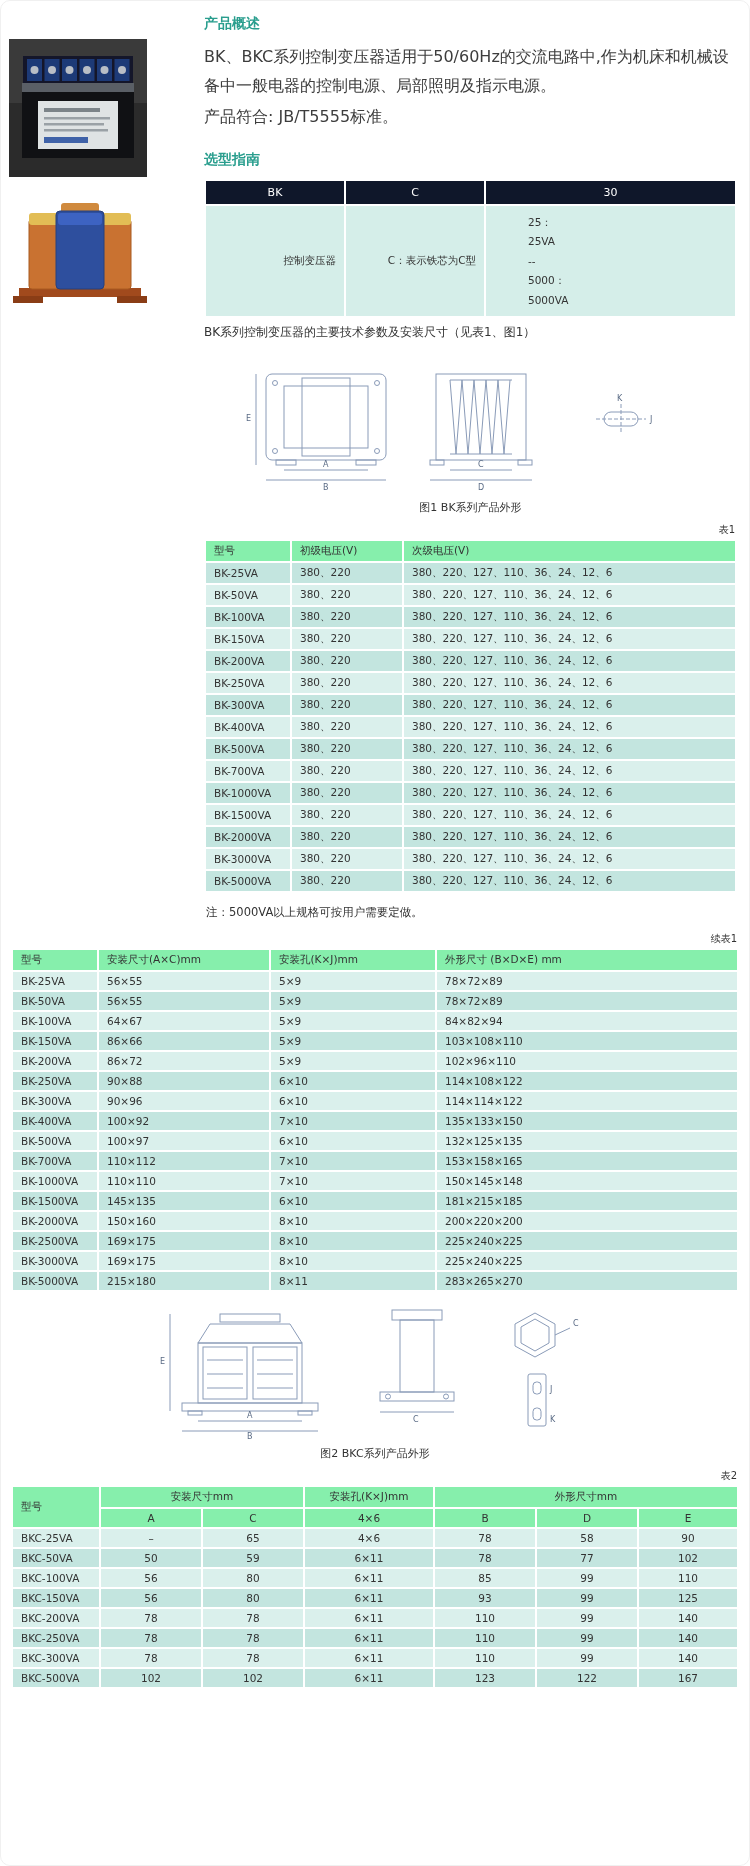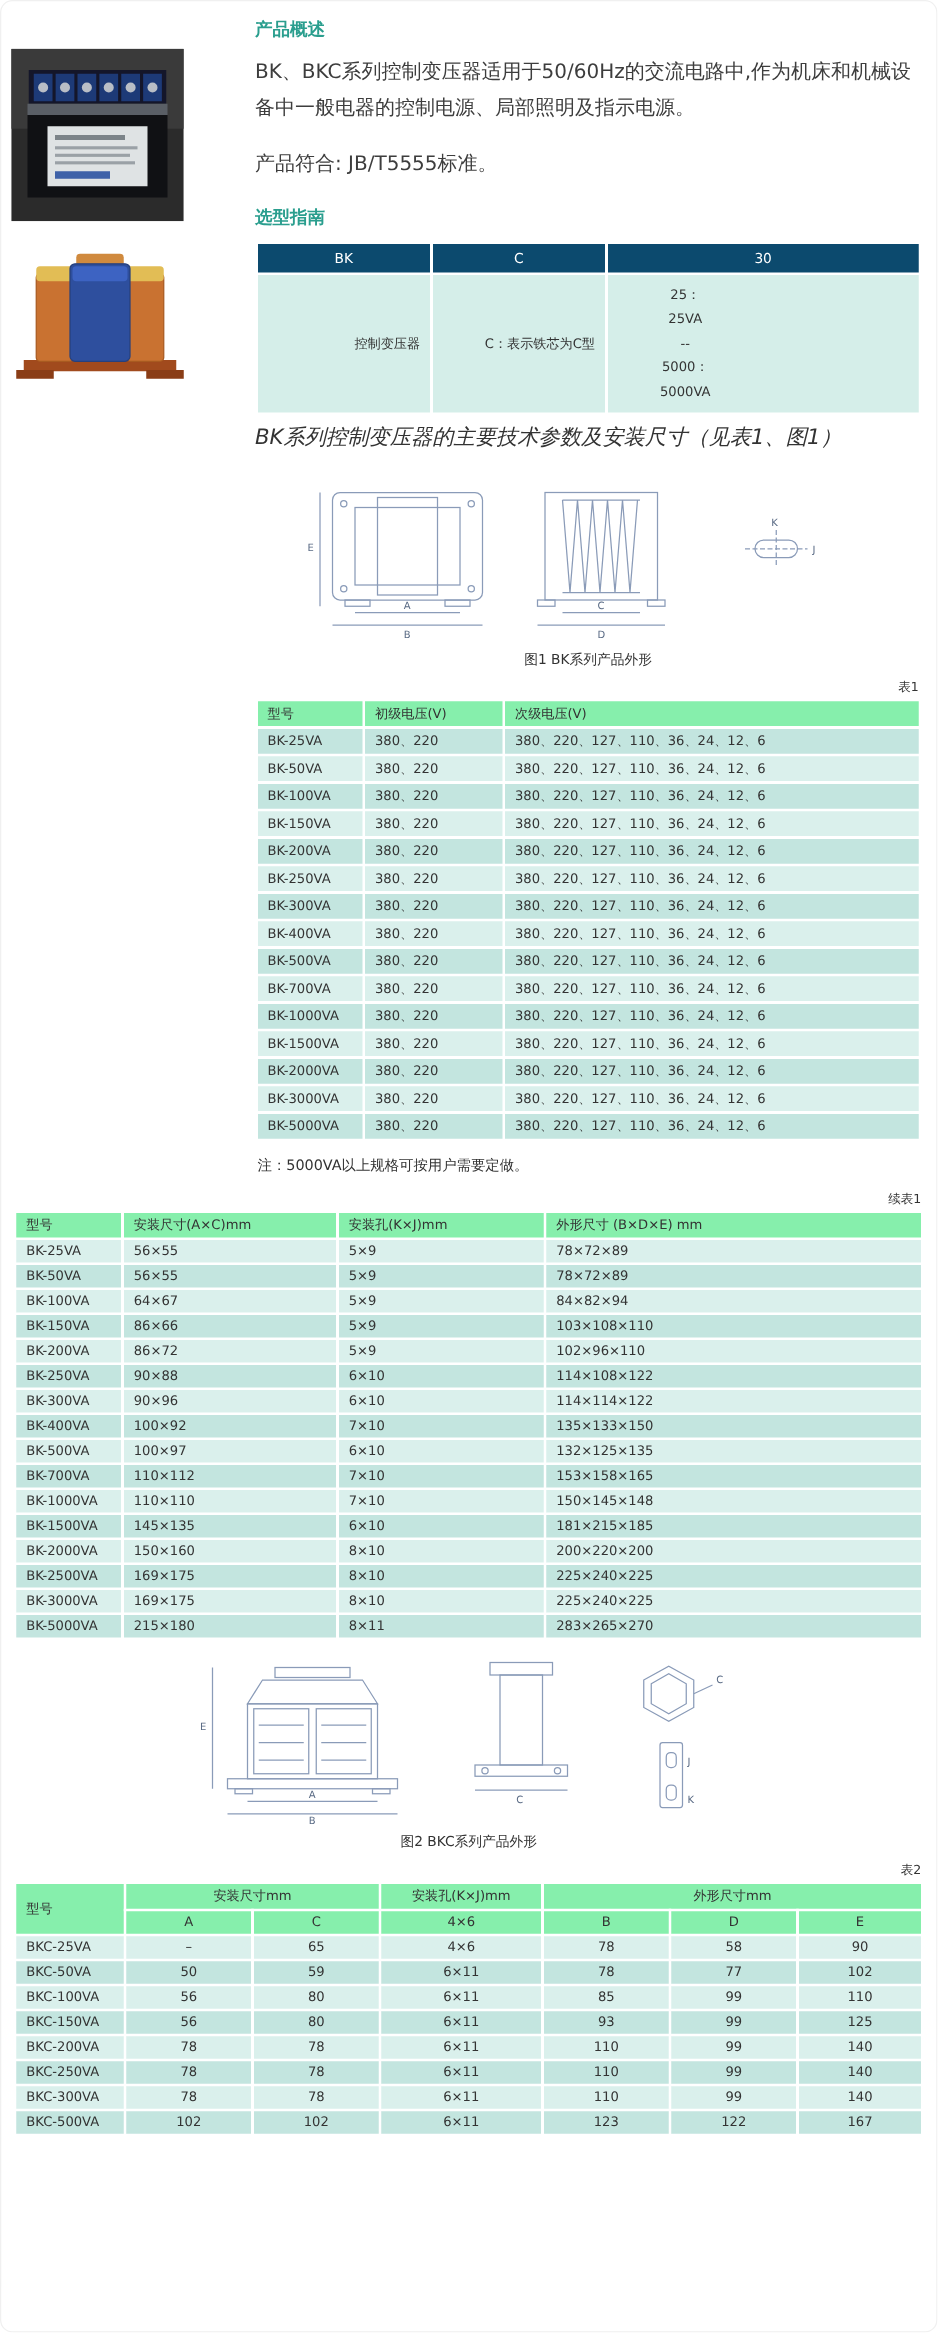--- a/index.html
+++ b/index.html
@@ -10,33 +10,33 @@
   .top { display:flex; }
   .photos { flex:0 0 203px; padding:38px 0 0 8px; }
   .photo { margin-bottom:16px; }
   .photo svg { display:block; }
 
   .content { flex:1; padding:10px 12px 0 0; }
 
   h2.sec { color:#2a9e8e; font-size:14px; font-weight:bold; margin:4px 0 10px; }
   h2.sec.mt { margin-top:20px; }
   p.body { font-size:16px; line-height:1.8; color:#3d3d3d; }
-  p.body.std { margin-top:16px; }
-  p.intro { font-size:17px; color:#333; margin:2px 0 25px;font-style:italic; }
+  p.body.std { margin-top:2px; }
+  p.intro { font-size:12px; color:#333; margin:2px 0 25px; }
 
   table { border-collapse:collapse; width:100%; table-layout:fixed; }
   td, th { border:2px solid #fff; font-size:10.5px; padding:3px 8px; color:#333; font-weight:normal; overflow:hidden; white-space:nowrap; }
 
   
   .sel-table { margin-bottom:6px; }
-  .sel-table tr.hdr td { background:#0c4a6e; color:#fff; text-align:center; padding:5px; font-size:11px; }
+  .sel-table tr.hdr td { background:#0f172a; color:#fff; text-align:center; padding:5px; font-size:11px; }
   .sel-table tr.mid td { background:#bfe2dc; text-align:center; padding:5px; }
   .sel-table tr.btm td { background:#d5eee9; text-align:right; height:112px; vertical-align:middle; white-space:normal; }
   .sel-table tr.btm td.cap { text-align:left; padding-left:42px; }
-  .cap-lines { display:inline-block; text-align:center; line-height:1.85; }
+  .cap-lines { display:inline-block; text-align:left; line-height:1.85; }
 
   
   thead th { background:#86efac; text-align:left; }
   .t1 tbody tr:nth-child(odd) td  { background:#c3e5df; }
   .t1 tbody tr:nth-child(even) td { background:#daf0ec; }
   .tc tbody tr:nth-child(odd) td  { background:#daf0ec; }
   .tc tbody tr:nth-child(even) td { background:#c3e5df; }
   .t2 tbody tr:nth-child(odd) td  { background:#daf0ec; }
   .t2 tbody tr:nth-child(even) td { background:#c3e5df; }
   .t2 th, .t2 td { text-align:center; }

